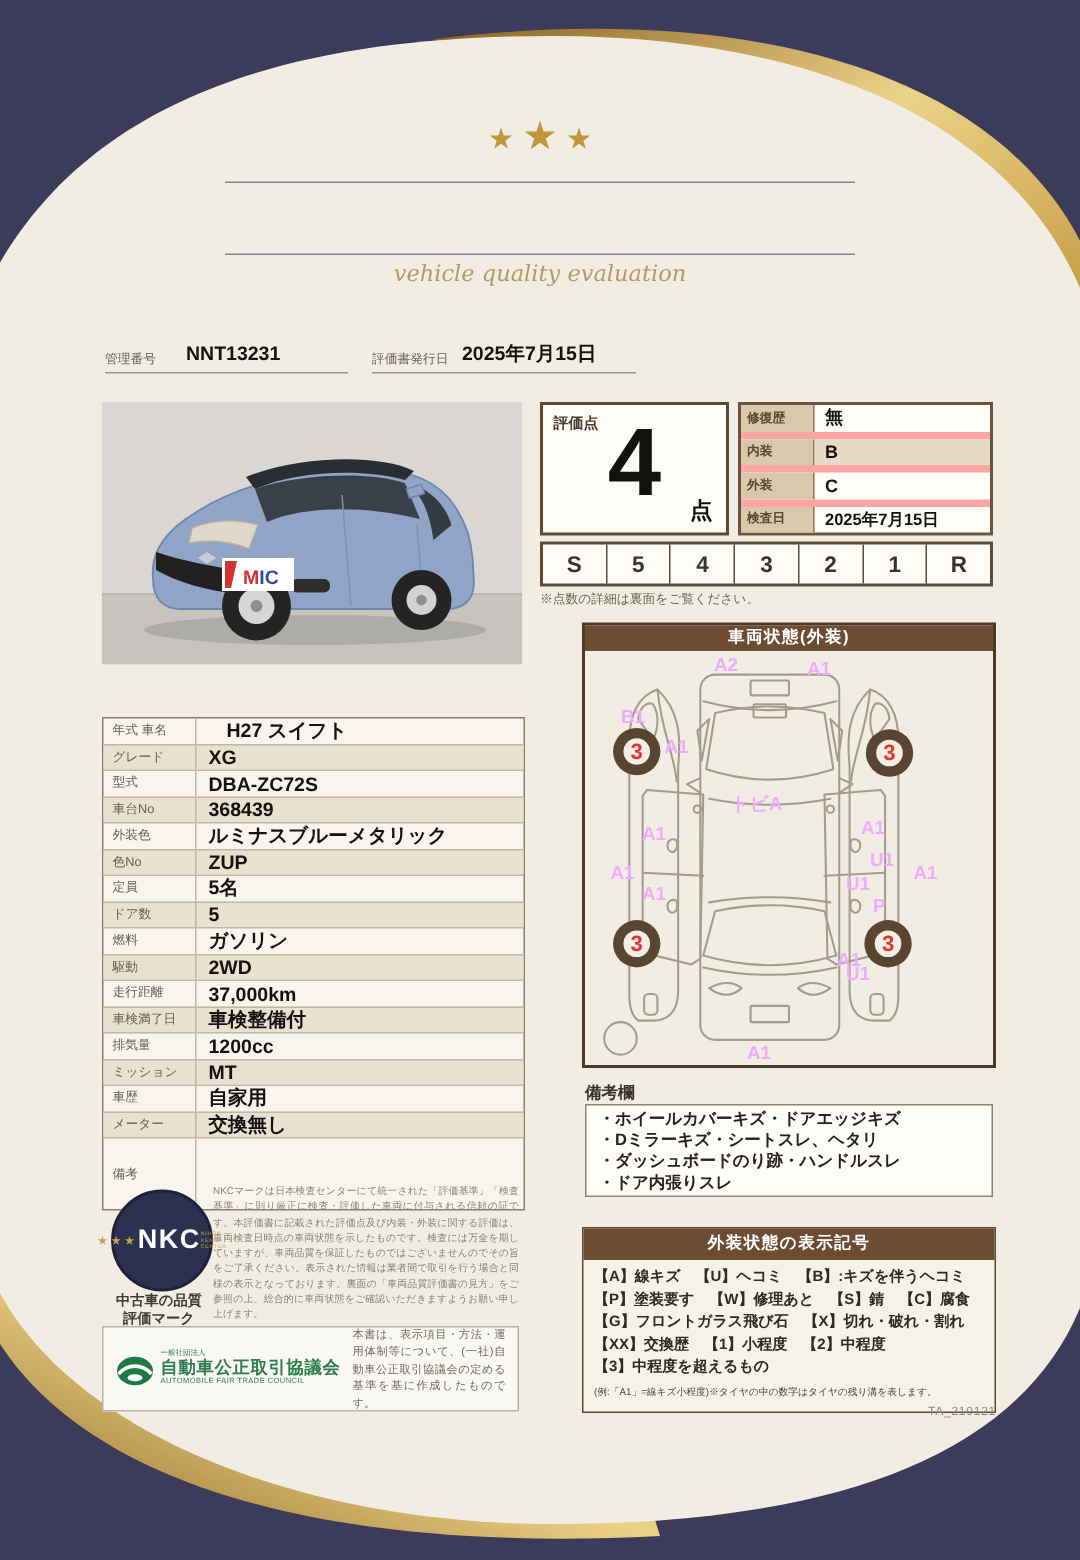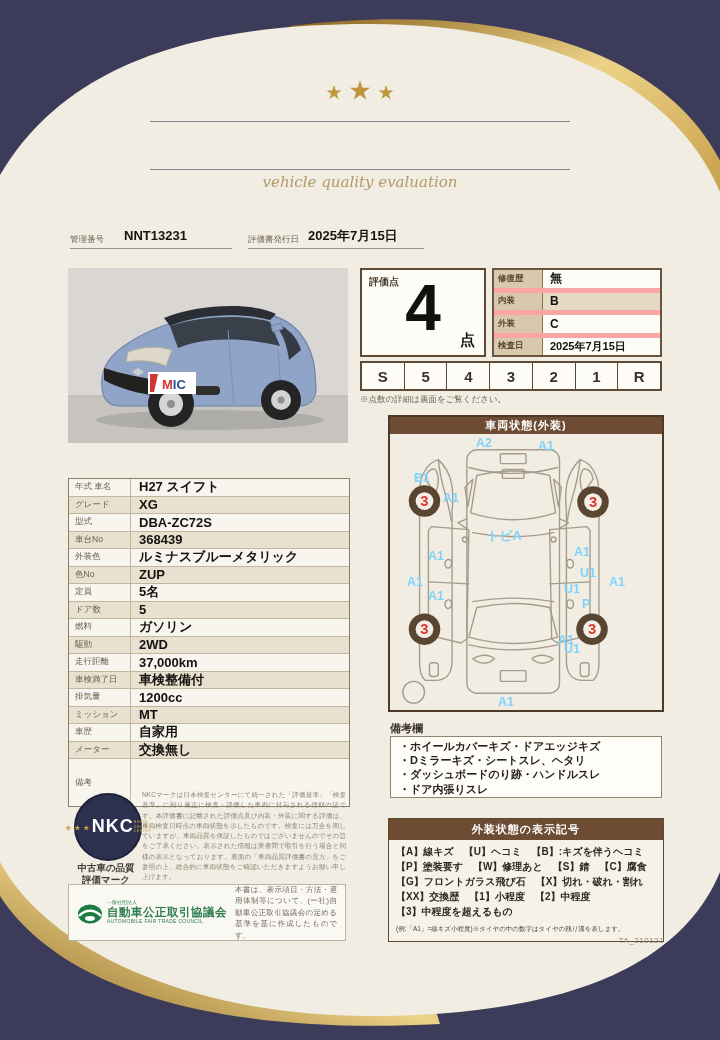--- a/index.html
+++ b/index.html
@@ -50,33 +50,33 @@
   
   .scale{left:360px;top:361px;width:298px;height:26px;border:2px solid #5d4a35;background:#fdfcf7;display:flex;}
   .scale-cell{flex:1;display:flex;align-items:center;justify-content:center;
               font-size:15px;font-weight:bold;color:#3a322a;border-left:1.5px solid #5d4a35;}
   .scale-cell:first-child{border-left:none;}
   .scale-note{left:360px;top:394px;font-size:8.5px;color:#6b6152;}
 
   
   .spec{left:68px;top:478px;width:280px;border:1.5px solid #8c7c68;background:#f8f5ee;}
   .spec-row{display:flex;height:16.5px;border-top:1px solid #c3b69e;}
-  .spec-row:first-child{border-top:none;}
+  .spec-row:first-child{border-top:none;gap:12px;}
   .spec-row:nth-child(even){background:#e9e1d0;}
   .spec-row.tall{height:47px;}
   .spec-label{width:62px;font-size:8.5px;color:#6b5d4d;display:flex;align-items:center;
               padding-left:6px;border-right:1px solid #c3b69e;box-sizing:border-box;}
   .spec-value{flex:1;font-size:13px;font-weight:bold;color:#14110e;display:flex;align-items:center;padding-left:8px;}
 
   
   .diagram{left:388px;top:415px;width:276px;height:297px;border:2px solid #4c3927;box-sizing:border-box;}
   .bar{background:#6e4c33;color:#fff;font-size:11px;font-weight:bold;letter-spacing:1px;
        text-align:center;height:17px;line-height:17px;}
   .diagram-content{position:relative;width:100%;height:276px;}
-  .mark{position:absolute;font-size:12.5px;font-weight:bold;color:#7dd3fc;white-space:nowrap;line-height:1;}
+  .mark{position:absolute;font-size:12.5px;font-weight:bold;color:#f0abfc;white-space:nowrap;line-height:1;}
 
   
   .remarks-label{left:390px;top:721px;font-size:11px;font-weight:bold;color:#3c3127;}
   .remarks{left:390px;top:736px;width:272px;height:62px;border:1px solid #8f8271;background:#fffdf8;
            padding:2px 8px;box-sizing:border-box;}
   .remarks p{margin:0;font-size:11px;font-weight:600;color:#26211b;line-height:14.2px;}
 
   
   .legend{left:388px;top:818px;width:276px;border:1.5px solid #5d4a35;background:#f6f2e8;box-sizing:border-box;}
   .legend .bar{height:21px;line-height:21px;}

